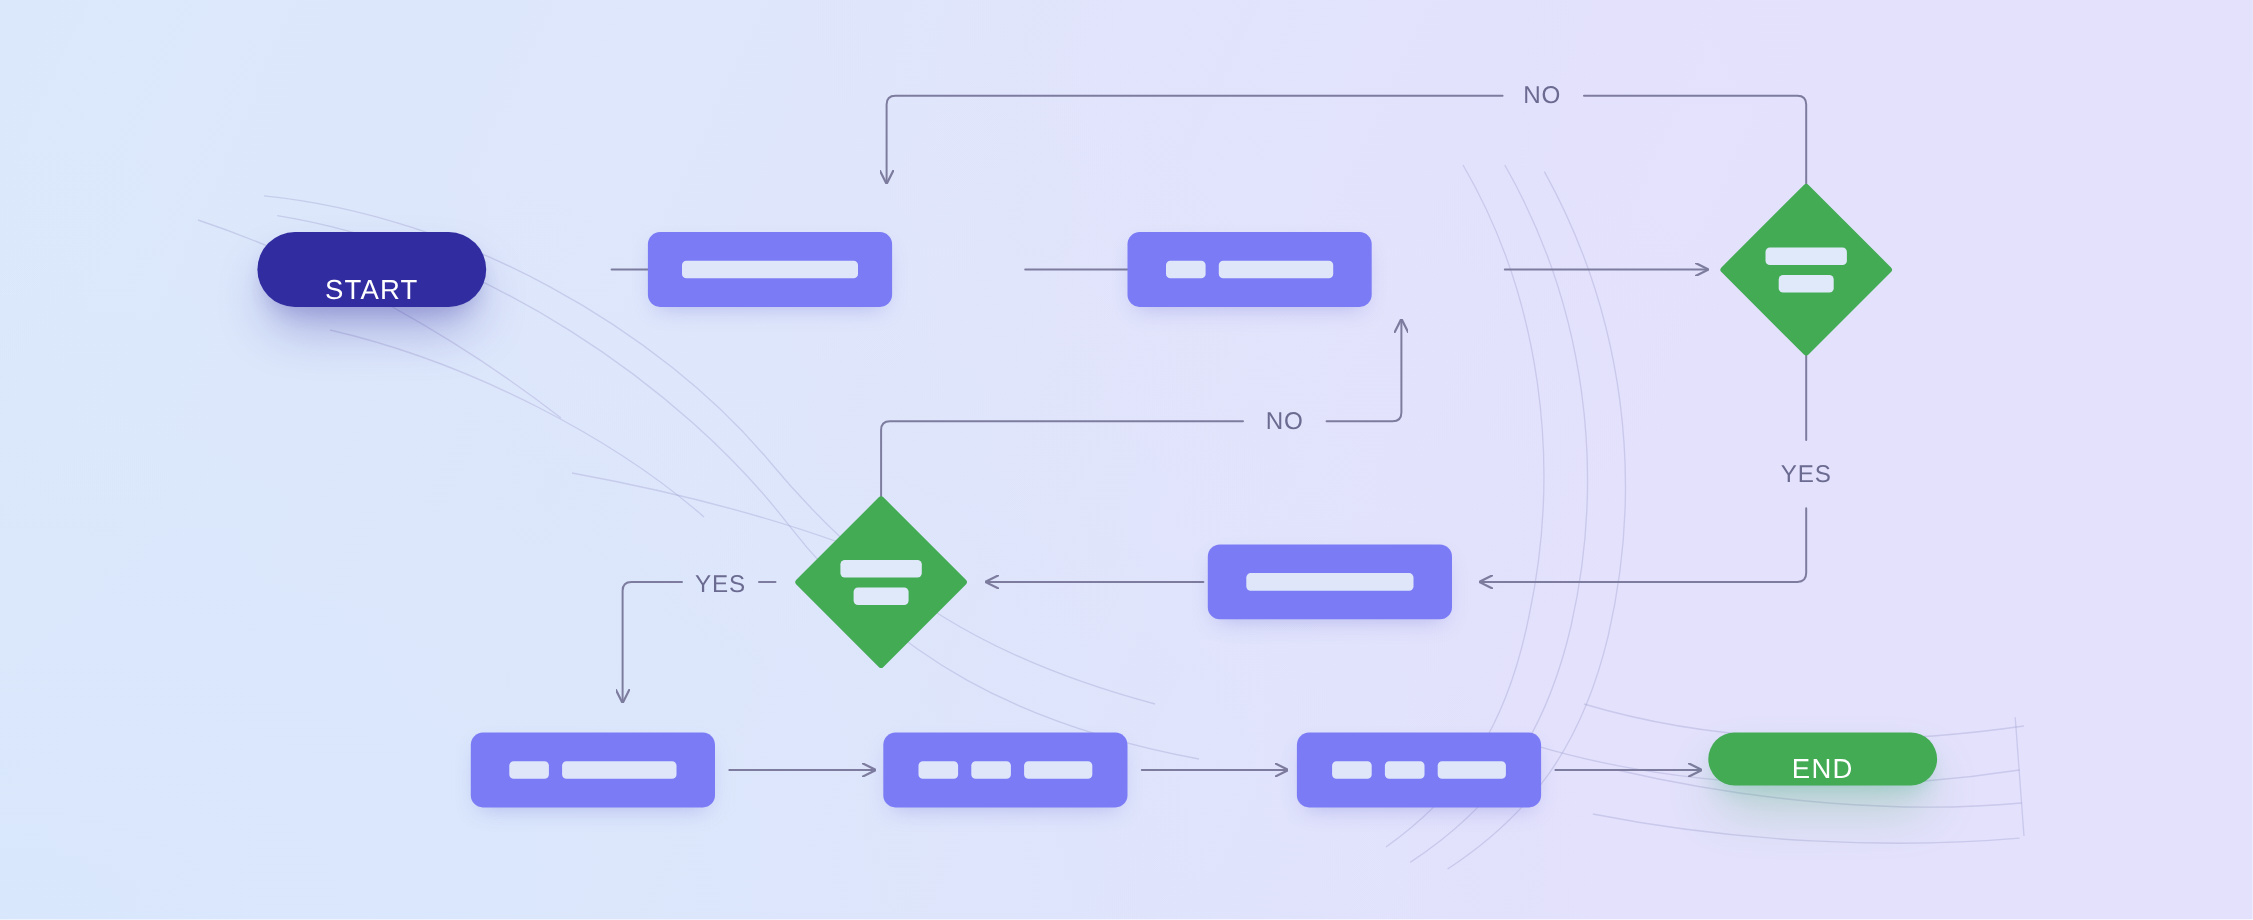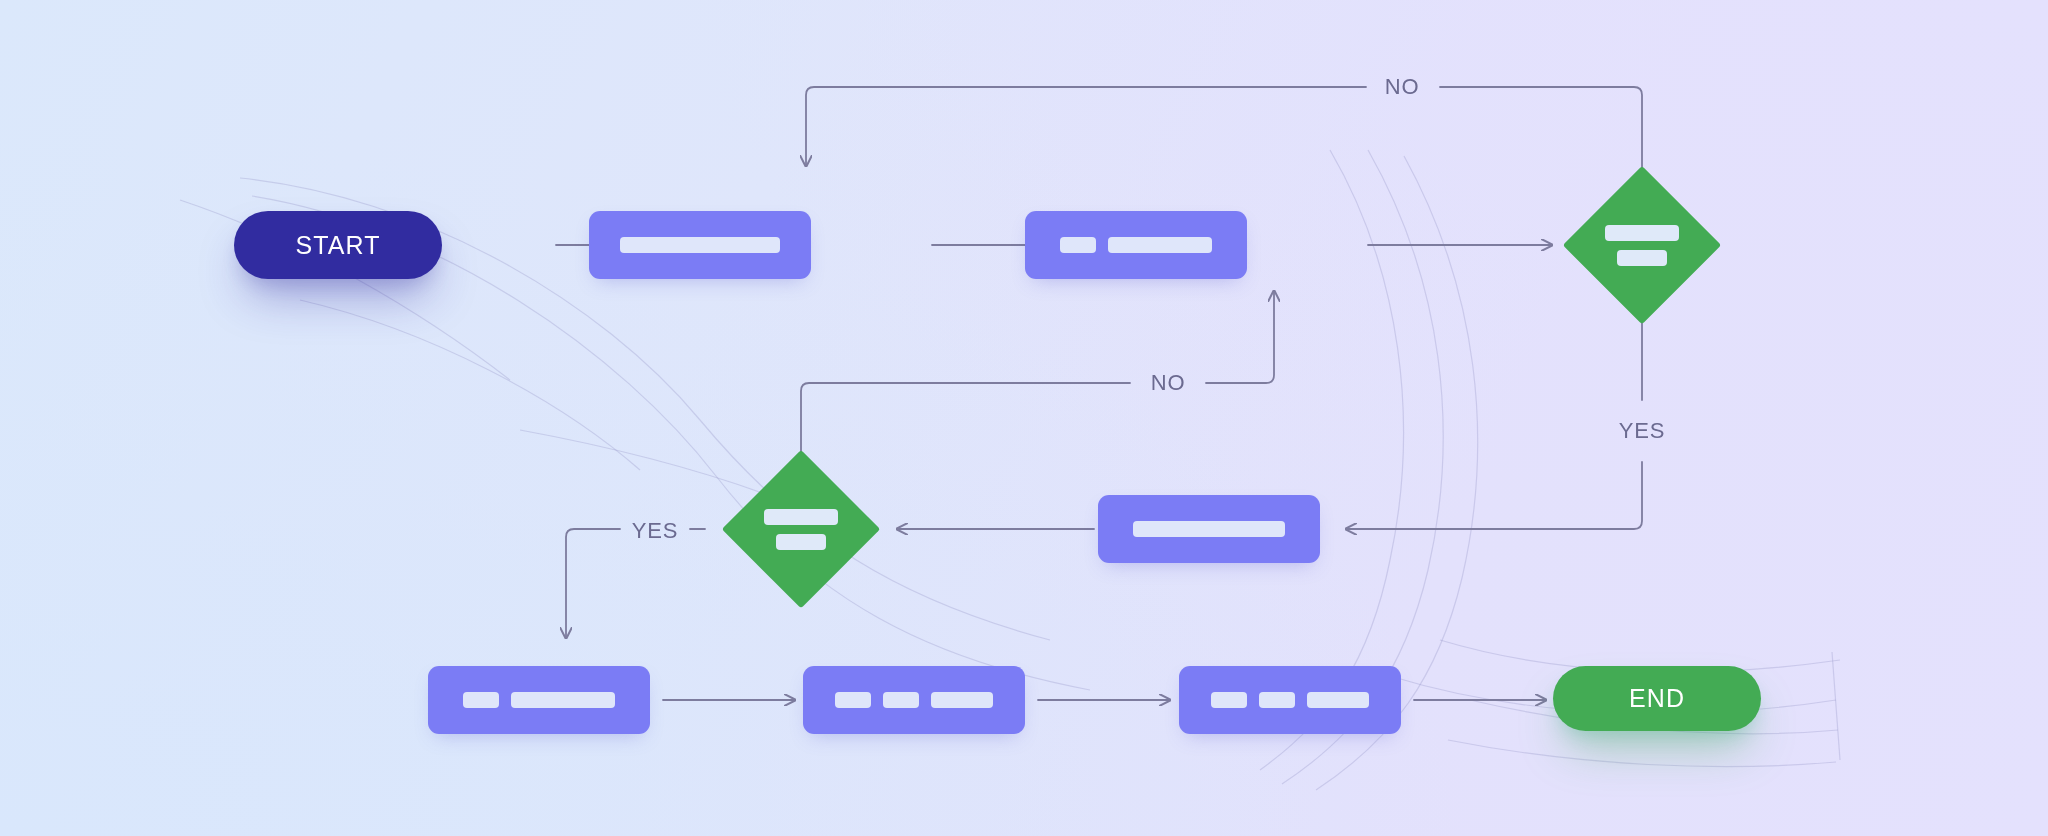--- a/index.html
+++ b/index.html
@@ -36,21 +36,21 @@
   }
 
   .node {
     position: absolute;
     box-sizing: border-box;
   }
 
   
   .pill {
     display: flex;
-    align-items: center;
+    align-items: flex-end;
     justify-content: center;
     border-radius: 999px;
     color: #ffffff;
     font-size: 25px;
     letter-spacing: 1.1px;
     font-weight: 400;
   }
   .pill-start {
     background: #312ca0;
     box-shadow: 0 26px 46px -10px rgba(49,44,160,0.38),
@@ -203,21 +203,21 @@
       <div class="node process" style="left: 803px; top: 666px; width: 222px; height: 68px;">
         <span class="bar" style="width: 36px;"></span>
         <span class="bar" style="width: 36px;"></span>
         <span class="bar" style="width: 62px;"></span>
       </div>
       <div class="node process" style="left: 1179px; top: 666px; width: 222px; height: 68px;">
         <span class="bar" style="width: 36px;"></span>
         <span class="bar" style="width: 36px;"></span>
         <span class="bar" style="width: 62px;"></span>
       </div>
-      <div class="node pill pill-end" style="left: 1553px; top: 666px; width: 208px; height: 65px;">
+      <div class="node pill pill-end" style="left: 1553px; top: 666px; width: 208px; height: 48px;">
         <span>END</span>
       </div>
     </div>
 
   <div class="layer" id="labels-layer">
       <div class="edge-label" style="left: 1402px; top: 87px;">NO</div>
       <div class="edge-label" style="left: 1642px; top: 431px;">YES</div>
       <div class="edge-label" style="left: 1168px; top: 383px;">NO</div>
       <div class="edge-label" style="left: 655px; top: 531px;">YES</div>
     </div>

